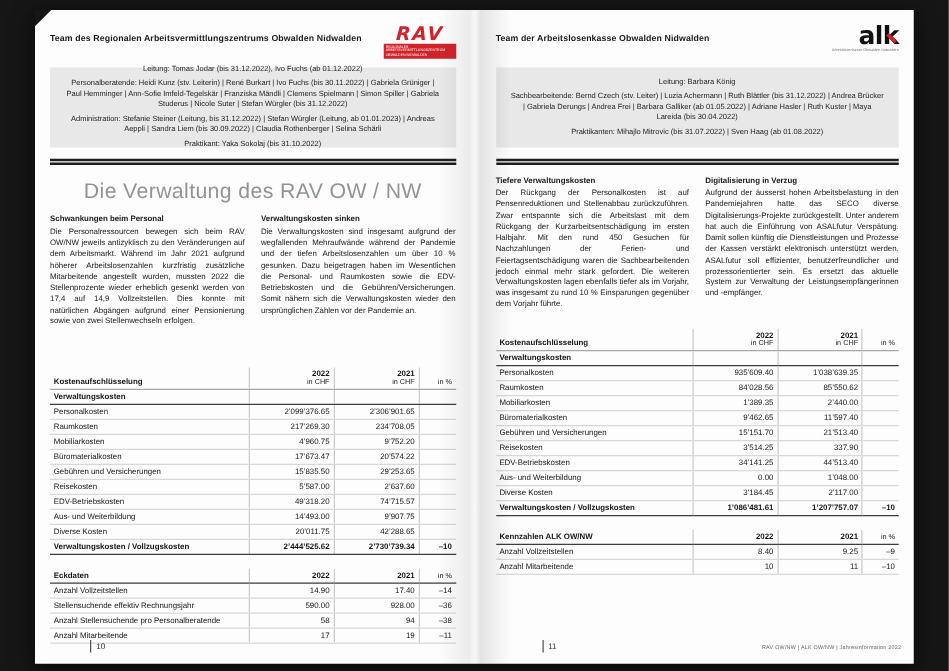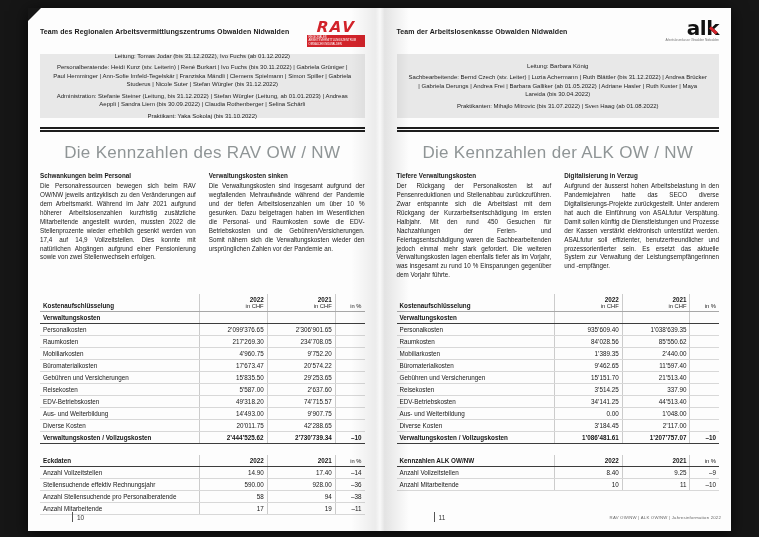--- a/index.html
+++ b/index.html
@@ -80,21 +80,21 @@
         <div class="rav-sub">REGIONALES ARBEITSVERMITTLUNGSZENTRUM OBWALDEN NIDWALDEN</div>
       </div>
     </div>
     <div class="header-box">
       <div>Leitung: Tomas Jodar (bis 31.12.2022), Ivo Fuchs (ab 01.12.2022)</div>
       <div>Personalberatende: Heidi Kunz (stv. Leiterin)  |  René Burkart  |  Ivo Fuchs (bis 30.11.2022)  |  Gabriela Grüniger  |  Paul Hemminger  |  Ann-Sofie Imfeld-Tegelskär  |  Franziska Mändli  |  Clemens Spielmann  |  Simon Spiller  |  Gabriela Studerus  |  Nicole Suter  |  Stefan Würgler (bis 31.12.2022)</div>
       <div>Administration: Stefanie Steiner (Leitung, bis 31.12.2022)  |  Stefan Würgler (Leitung, ab 01.01.2023)  |  Andreas Aeppli  |  Sandra Liem (bis 30.09.2022)  |  Claudia Rothenberger  |  Selina Schärli</div>
       <div>Praktikant: Yaka Sokolaj (bis 31.10.2022)</div>
     </div>
     <div class="rule"></div>
-    <h1 class="page-title">Die Kennzahlen des RAV OW / NW</h1>
+    <h1 class="page-title">Die Verwaltung des RAV OW / NW</h1>
     <div class="cols">
       <div class="col">
         <div class="col-heading">Schwankungen beim Personal</div>
         <div>Die Personalressourcen bewegen sich beim RAV OW/NW jeweils antizyklisch zu den Veränderungen auf dem Arbeitsmarkt. Während im Jahr 2021 aufgrund höherer Arbeitslosenzahlen kurzfristig zusätzliche Mitarbeitende angestellt wurden, mussten 2022 die Stellenprozente wieder erheblich gesenkt werden von 17,4 auf 14,9 Vollzeitstellen. Dies konnte mit natürlichen Abgängen aufgrund einer Pensionierung sowie von zwei Stellenwechseln erfolgen.</div>
       </div>
       <div class="col">
         <div class="col-heading">Verwaltungskosten sinken</div>
         <div>Die Verwaltungskosten sind insgesamt aufgrund der wegfallenden Mehraufwände während der Pandemie und der tiefen Arbeitslosenzahlen um über 10 % gesunken. Dazu beigetragen haben im Wesentlichen die Personal- und Raumkosten sowie die EDV-Betriebskosten und die Gebühren/Versicherungen. Somit nähern sich die Verwaltungskosten wieder den ursprünglichen Zahlen vor der Pandemie an.</div>
       </div>
     </div>
@@ -243,21 +243,20 @@
         <span class="alk-accent"></span>
         <div class="alk-sub">Arbeitslosenkasse Obwalden Nidwalden</div>
       </div>
     </div>
     <div class="header-box">
       <div>Leitung: Barbara König</div>
       <div>Sachbearbeitende: Bernd Czech (stv. Leiter)  |  Luzia Achermann  |  Ruth Blättler (bis 31.12.2022)  |  Andrea Brücker  |  Gabriela Derungs  |  Andrea Frei  |  Barbara Galliker (ab 01.05.2022)  |  Adriane Hasler  |  Ruth Kuster  |  Maya Lareida (bis 30.04.2022)</div>
       <div>Praktikanten: Mihajlo Mitrovic (bis 31.07.2022)  |  Sven Haag (ab 01.08.2022)</div>
     </div>
     <div class="rule"></div>
-    <h1 class="page-title">Die Kennzahlen der ALK OW / NW</h1>
     <div class="cols">
       <div class="col">
         <div class="col-heading">Tiefere Verwaltungskosten</div>
         <div>Der Rückgang der Personalkosten ist auf Pensenreduktionen und Stellenabbau zurückzuführen. Zwar entspannte sich die Arbeitslast mit dem Rückgang der Kurzarbeitsentschädigung im ersten Halbjahr. Mit den rund 450 Gesuchen für Nachzahlungen der Ferien- und Feiertagsentschädigung waren die Sachbearbeitenden jedoch einmal mehr stark gefordert. Die weiteren Verwaltungskosten lagen ebenfalls tiefer als im Vorjahr, was insgesamt zu rund 10 % Einsparungen gegenüber dem Vorjahr führte.</div>
       </div>
       <div class="col">
         <div class="col-heading">Digitalisierung in Verzug</div>
         <div>Aufgrund der äusserst hohen Arbeitsbelastung in den Pandemiejahren hatte das SECO diverse Digitalisierungs-Projekte zurückgestellt. Unter anderem hat auch die Einführung von ASALfutur Verspätung. Damit sollen künftig die Dienstleistungen und Prozesse der Kassen verstärkt elektronisch unterstützt werden. ASALfutur soll effizienter, benutzerfreundlicher und prozessorientierter sein. Es ersetzt das aktuelle System zur Verwaltung der Leistungsempfängerinnen und -empfänger.</div>
       </div>
     </div>

